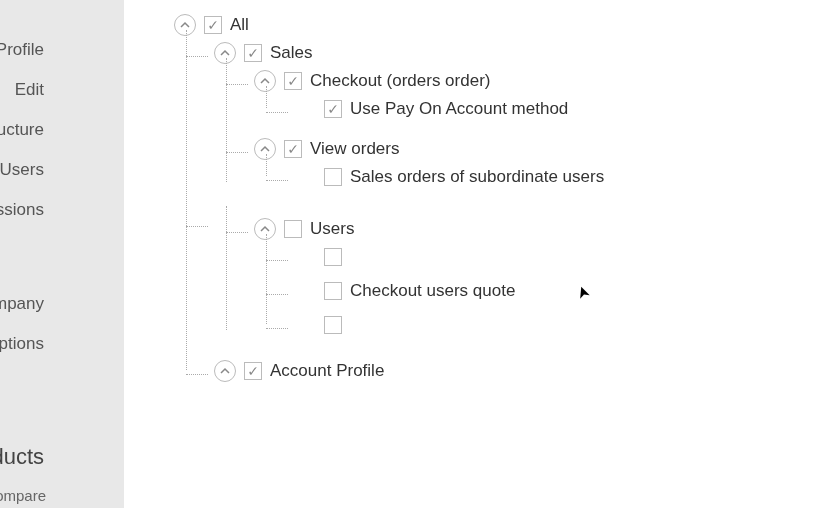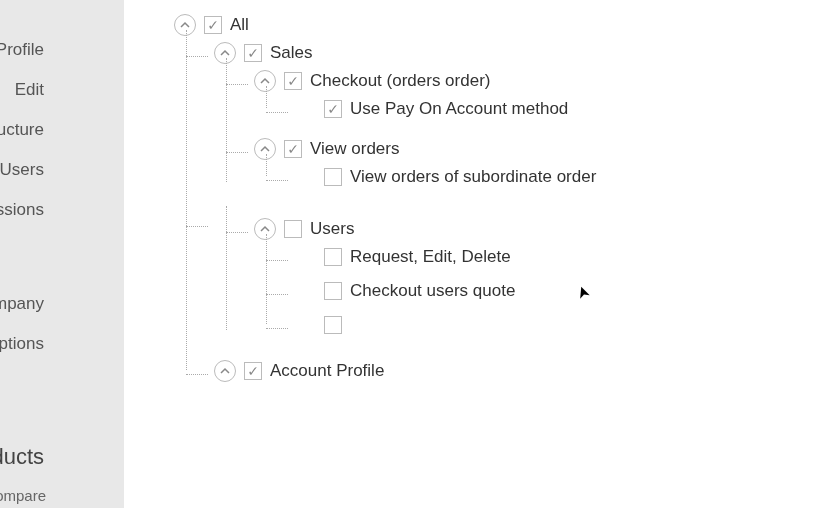--- a/index.html
+++ b/index.html
@@ -210,21 +210,21 @@
                       </svg>
                     </span>
                     <span class="cb checked"></span>
                     <span class="label">View orders</span>
                   </div>
                   <ul>
                     <li>
                       <div class="node">
                         <span class="toggle-spacer"></span>
                         <span class="cb"></span>
-                        <span class="label">View orders of subordinate order</span>
+                        <span class="label">Sales orders of subordinate users</span>
                       </div>
                     </li>
                   </ul>
                 </li>
               </ul>
             </li>
             <li>
               <ul>
                 <li>
                   <div class="node">
@@ -234,21 +234,20 @@
                       </svg>
                     </span>
                     <span class="cb"></span>
                     <span class="label">Users</span>
                   </div>
                   <ul>
                     <li>
                       <div class="node">
                         <span class="toggle-spacer"></span>
                         <span class="cb"></span>
-                        <span class="label">Request, Edit, Delete</span>
                       </div>
                     </li>
                     <li>
                       <div class="node">
                         <span class="toggle-spacer"></span>
                         <span class="cb"></span>
                         <span class="label">Checkout users quote</span>
                       </div>
                     </li>
                     <li>

